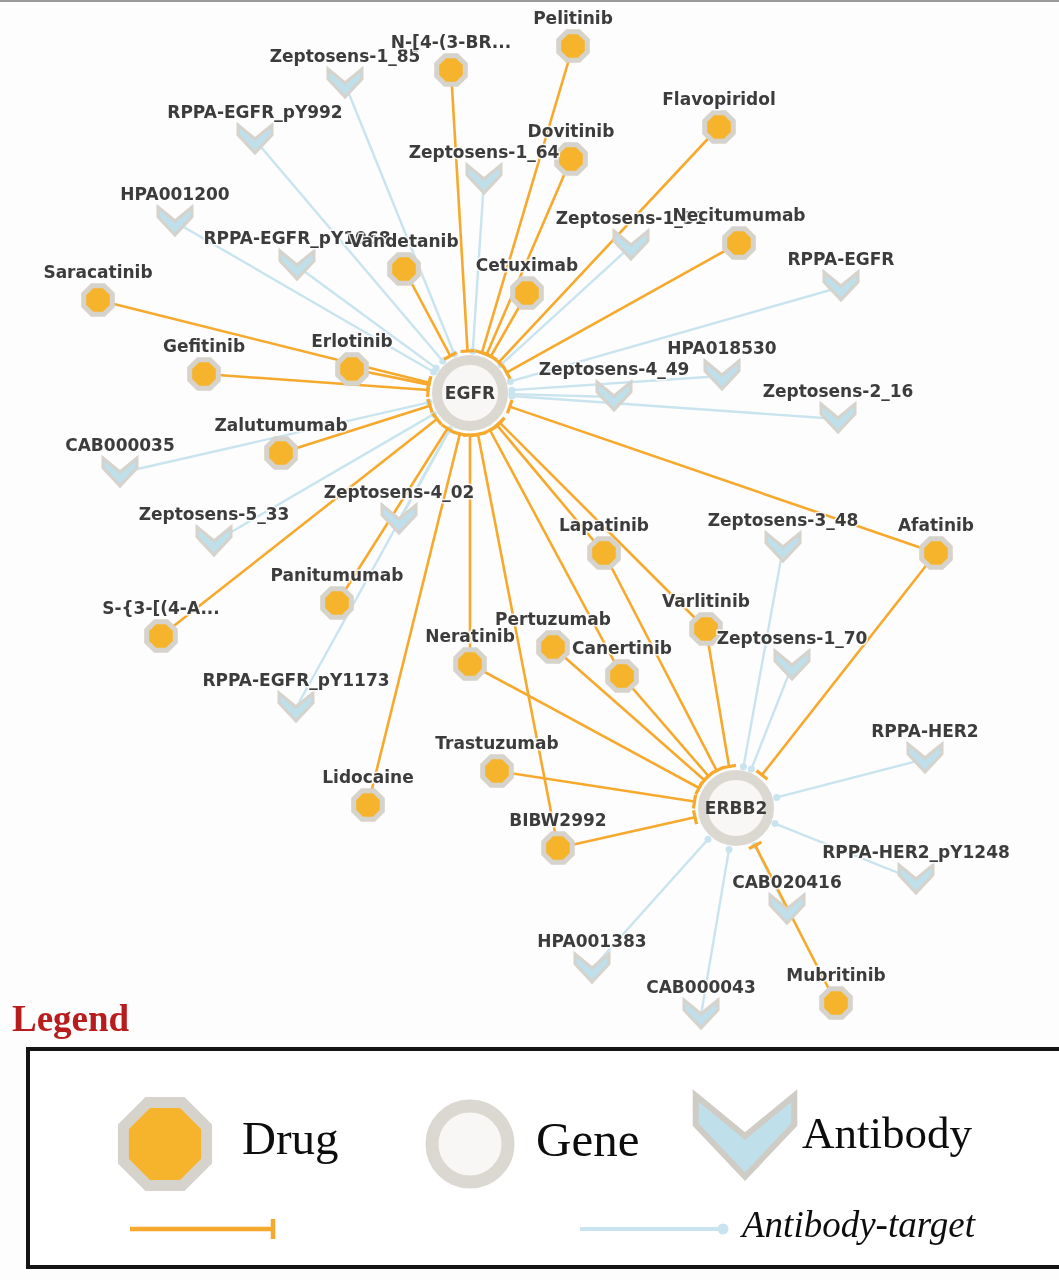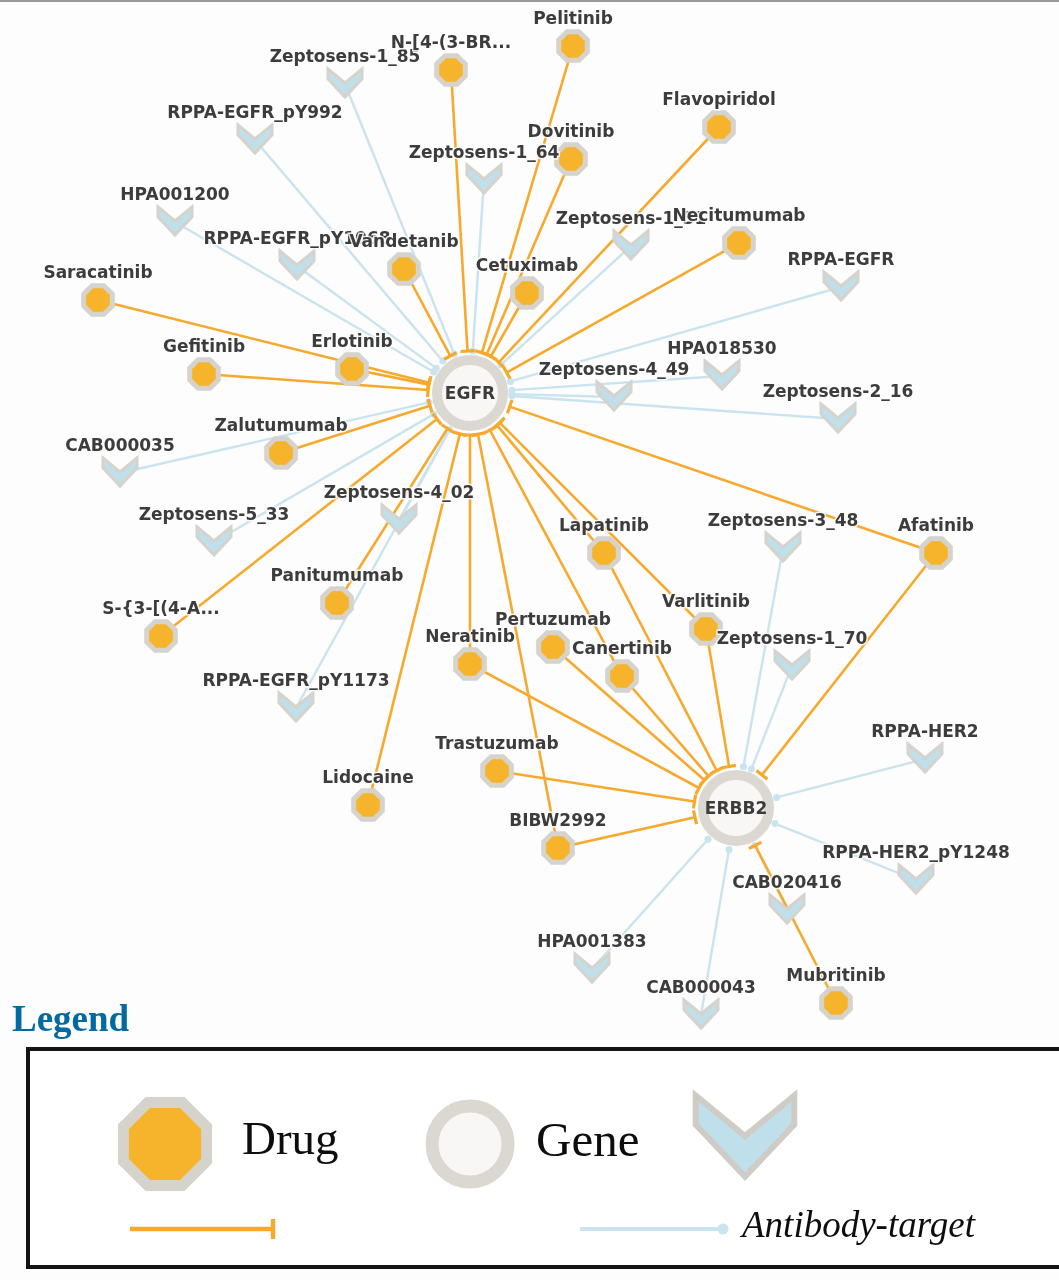--- a/index.html
+++ b/index.html
@@ -4,21 +4,21 @@
 <style>
   html,body{margin:0;padding:0;background:#ffffff;}
   .page{position:relative;width:1059px;height:1280px;background:#fdfdfd;overflow:hidden;
         border-top:2px solid #9a9a9a;font-family:"DejaVu Sans",sans-serif;}
   #network-svg{position:absolute;left:0;top:0;}
   .nlabel{font-family:"DejaVu Sans",sans-serif;font-weight:bold;font-size:17px;fill:#3c3c3c;
           paint-order:stroke;stroke:rgba(253,253,253,0.85);stroke-width:3px;text-anchor:middle;}
   .glabel{font-family:"DejaVu Sans",sans-serif;font-weight:bold;font-size:17px;fill:#3c3c3c;
           text-anchor:middle;}
   .legend-title{position:absolute;left:12px;top:995px;font-family:"Liberation Serif",serif;
-                font-weight:bold;font-size:37px;color:#0369a1;}
+                font-weight:bold;font-size:37px;color:#b91c1c;}
   .legend-box{position:absolute;left:26px;top:1045px;width:1033px;height:214px;
               border:4px solid #141414;background:#ffffff;}
   .legend-svg{position:absolute;left:0;top:0;}
   .lg-label{position:absolute;font-family:"Liberation Serif",serif;color:#0d0d0d;white-space:nowrap;}
   .lg-drug{left:212px;top:60px;font-size:47px;}
   .lg-gene{left:506px;top:60px;font-size:49px;}
   .lg-antibody{left:772px;top:56px;font-size:45px;}
   .lg-drugtarget{left:266px;top:152px;font-size:37px;}
   .lg-antibodytarget{left:712px;top:152px;font-size:37px;font-style:italic;}
 </style>
@@ -240,16 +240,17 @@
       <path d="M665.7,44.5 L715,85.1 L764.3,44.5 L764.3,73.5 L715,125.7 L665.7,73.5 Z" fill="#BFDFEA" stroke="#CFCBC5" stroke-width="6"></path>
 
       <line x1="100" y1="178" x2="243" y2="178" stroke="#F6A92C" stroke-width="4.5"></line>
       <line x1="243" y1="168" x2="243" y2="188" stroke="#F6A92C" stroke-width="4.5"></line>
 
       <line x1="550" y1="178" x2="693" y2="178" stroke="#C9E4EE" stroke-width="4"></line>
       <circle cx="693" cy="178" r="5.5" fill="#C9E4EE"></circle>
     </svg>
     <div class="lg-label lg-drug">Drug</div>
     <div class="lg-label lg-gene">Gene</div>
+    <div class="lg-label lg-antibody">Antibody</div>
     <div class="lg-label lg-antibodytarget">Antibody-target</div>
   </div>
 
 </div>
 
 </body></html>

